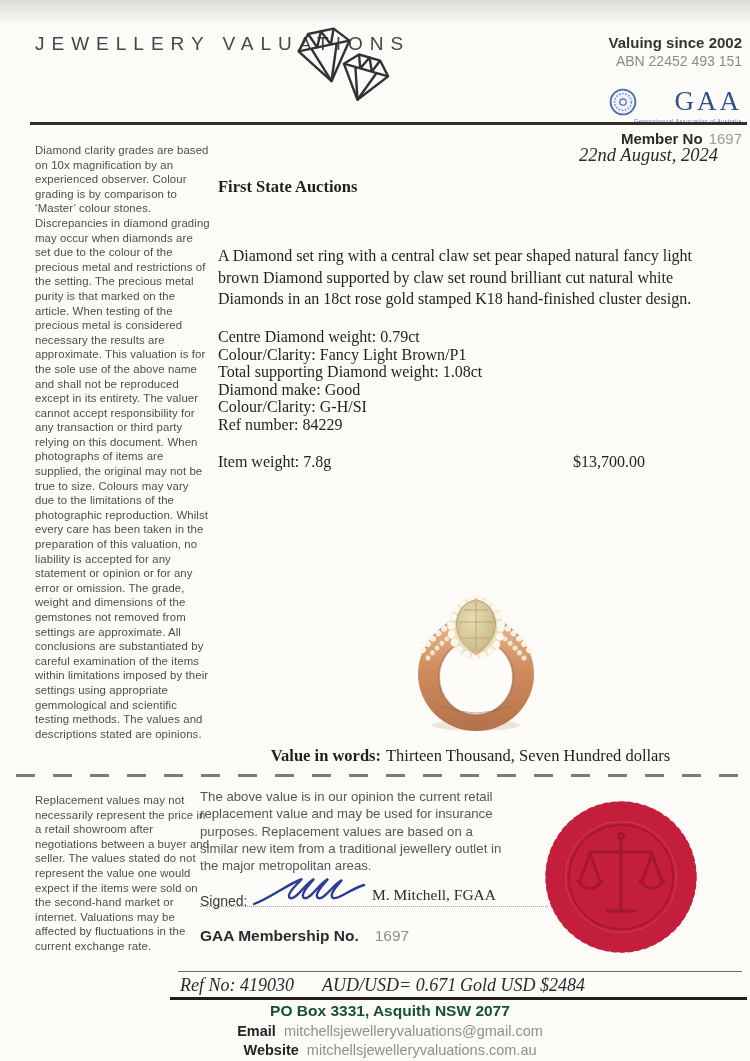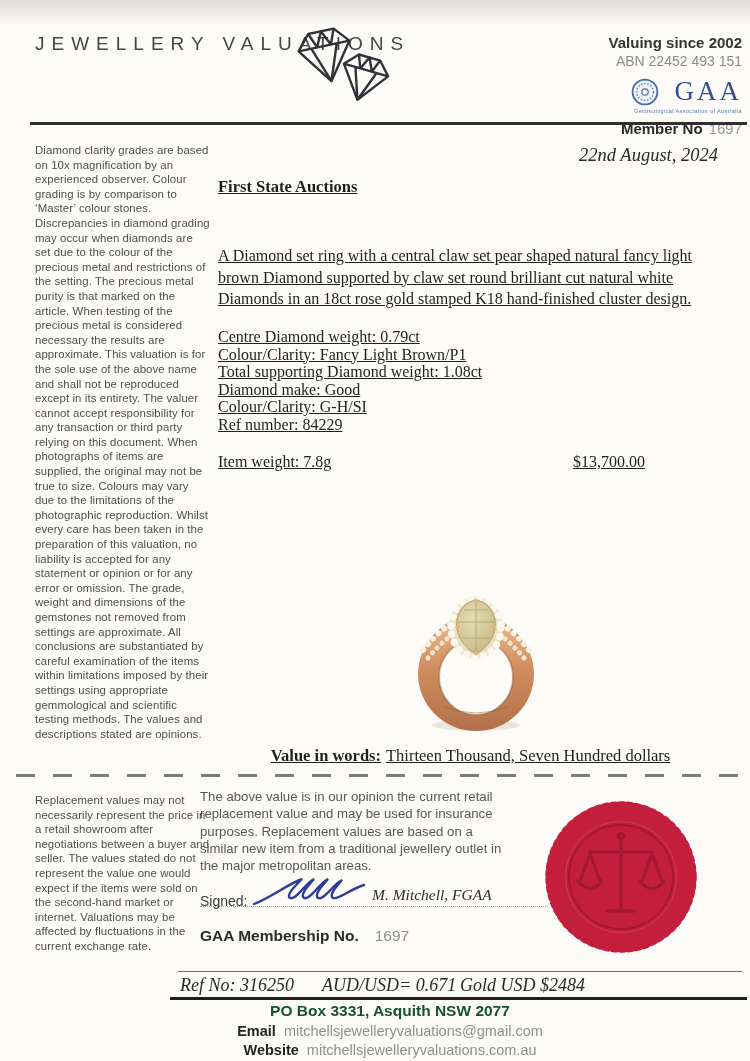--- a/index.html
+++ b/index.html
@@ -13,55 +13,55 @@
     background:linear-gradient(#d3d2d0,rgba(252,251,248,0));opacity:.75;pointer-events:none;
   }
   
   .brand{position:absolute;left:35px;top:26px;}
   .brand-name{font-size:51px;font-weight:400;color:#3e4145;letter-spacing:2px;line-height:1.05;}
   .brand-sub{font-size:19px;color:#43464a;letter-spacing:7px;margin-top:7px;white-space:nowrap;}
   .diamond-logo{position:absolute;left:282px;top:22px;}
   .header-right{position:absolute;right:8px;top:34px;text-align:right;}
   .valuing{font-size:15px;font-weight:bold;color:#353535;}
   .abn{font-size:14px;color:#8b8b8b;margin-top:2px;}
-  .gaa-row{margin-top:7px;display:flex;justify-content:flex-end;align-items:center;gap:16px;}
+  .gaa-row{margin-top:17px;display:flex;justify-content:space-between;align-items:center;gap:16px;}
   .gaa-word{font-family:"Liberation Serif",serif;font-size:27px;color:#33518e;letter-spacing:3px;}
   .gaa-sub{font-size:5.5px;color:#5a76ac;margin-top:1px;letter-spacing:.4px;}
   .member{font-size:15px;margin-top:6px;}
   .member b{color:#2b2b2b;}
   .member span.num{color:#9a9a9a;margin-left:6px;}
   .header-rule{position:absolute;left:30px;right:3px;top:122px;height:2.5px;background:#2f2f2f;}
   
   .side-text{
     position:absolute;left:35px;width:176px;
     font-size:11.4px;line-height:14.6px;color:#4d4d4d;letter-spacing:.1px;
   }
   .side-top{top:143px;}
   .side-bottom{top:793px;}
   
-  .serif{font-family:"Liberation Serif",serif;color:#1f1f1f;text-decoration:underline;}
+  .serif{font-family:"Liberation Serif",serif;color:#1f1f1f;}
   .date{position:absolute;right:32px;top:145px;font-family:"Liberation Serif",serif;font-style:italic;font-size:18.5px;color:#2a2a2a;}
   .client{position:absolute;left:218px;top:177px;font-size:16.5px;font-weight:bold;}
   .description{position:absolute;left:218px;top:245px;width:502px;font-size:16px;line-height:21.5px;}
   .specs{position:absolute;left:218px;top:328px;font-size:16px;line-height:17.6px;}
   .weight{position:absolute;left:218px;top:453px;font-size:16px;}
   .price{position:absolute;left:573px;top:453px;font-size:16px;}
   .ring-photo{position:absolute;left:392px;top:578px;width:168px;height:158px;}
   .value-words{position:absolute;left:218px;top:746px;width:505px;text-align:center;font-size:16.5px;}
   .value-words b{margin-right:5px;}
   .dash-rule{
     position:absolute;left:16px;right:6px;top:774px;height:2.6px;
     background:repeating-linear-gradient(90deg,#7c7c7c 0 19px,transparent 19px 37px);
   }
   
   .statement{position:absolute;left:200px;top:788px;width:312px;font-size:13.2px;line-height:17.3px;color:#575757;}
   .signed-row{position:absolute;left:200px;top:872px;width:348px;height:34px;border-bottom:1.6px dotted #9f9f9f;}
   .signed-label{position:absolute;left:0;bottom:-3px;font-size:14px;color:#3a3a3a;}
   .signature{position:absolute;left:52px;bottom:-2px;}
-  .signer{position:absolute;left:172px;bottom:2px;font-family:"Liberation Serif",serif;font-style:italic;font-size:15.5px;color:#2c2c2c;white-space:nowrap;}
+  .signer{position:absolute;left:172px;bottom:2px;font-family:"Liberation Serif",serif;font-size:15.5px;color:#2c2c2c;white-space:nowrap;}
   .membership-row{position:absolute;left:200px;top:927px;font-size:15.5px;}
   .membership-row b{color:#2a2a2a;}
   .membership-row span.num{color:#8e8e8e;margin-left:16px;}
   .seal{position:absolute;left:543px;top:799px;width:156px;height:156px;}
   
   .ref-rule-top{position:absolute;left:178px;right:8px;top:971px;height:1.4px;background:#6d6d6d;}
   .ref-row{position:absolute;left:0;top:975px;width:750px;height:22px;font-family:"Liberation Serif",serif;font-style:italic;font-size:18px;color:#2a2a2a;}
   .ref-no{position:absolute;left:180px;}
   .aud-usd{position:absolute;left:322px;}
   .gold-usd{position:absolute;left:460px;}
@@ -198,21 +198,21 @@
       <path d="M47,55 L37,82 M47,55 L57,82"></path>
       <path d="M35,82 Q47,97 59,82"></path>
       <path d="M109,55 L99,82 M109,55 L119,82"></path>
       <path d="M97,82 Q109,97 121,82"></path>
       <path d="M64,112 L92,112"></path>
     </g>
   </svg>
 
   <div class="ref-rule-top"></div>
   <div class="ref-row">
-    <span class="ref-no">Ref No: 316250</span>
+    <span class="ref-no">Ref No: 419030</span>
     <span class="aud-usd">AUD/USD= 0.671</span>
     <span class="gold-usd">Gold USD $2484</span>
   </div>
   <div class="ref-rule-bottom"></div>
 
   <div class="footer">
     <div class="line1">PO Box 3331, Asquith NSW 2077</div>
     <div class="line2">
       <b>Email</b><span>mitchellsjewelleryvaluations@gmail.com</span>
     </div>

